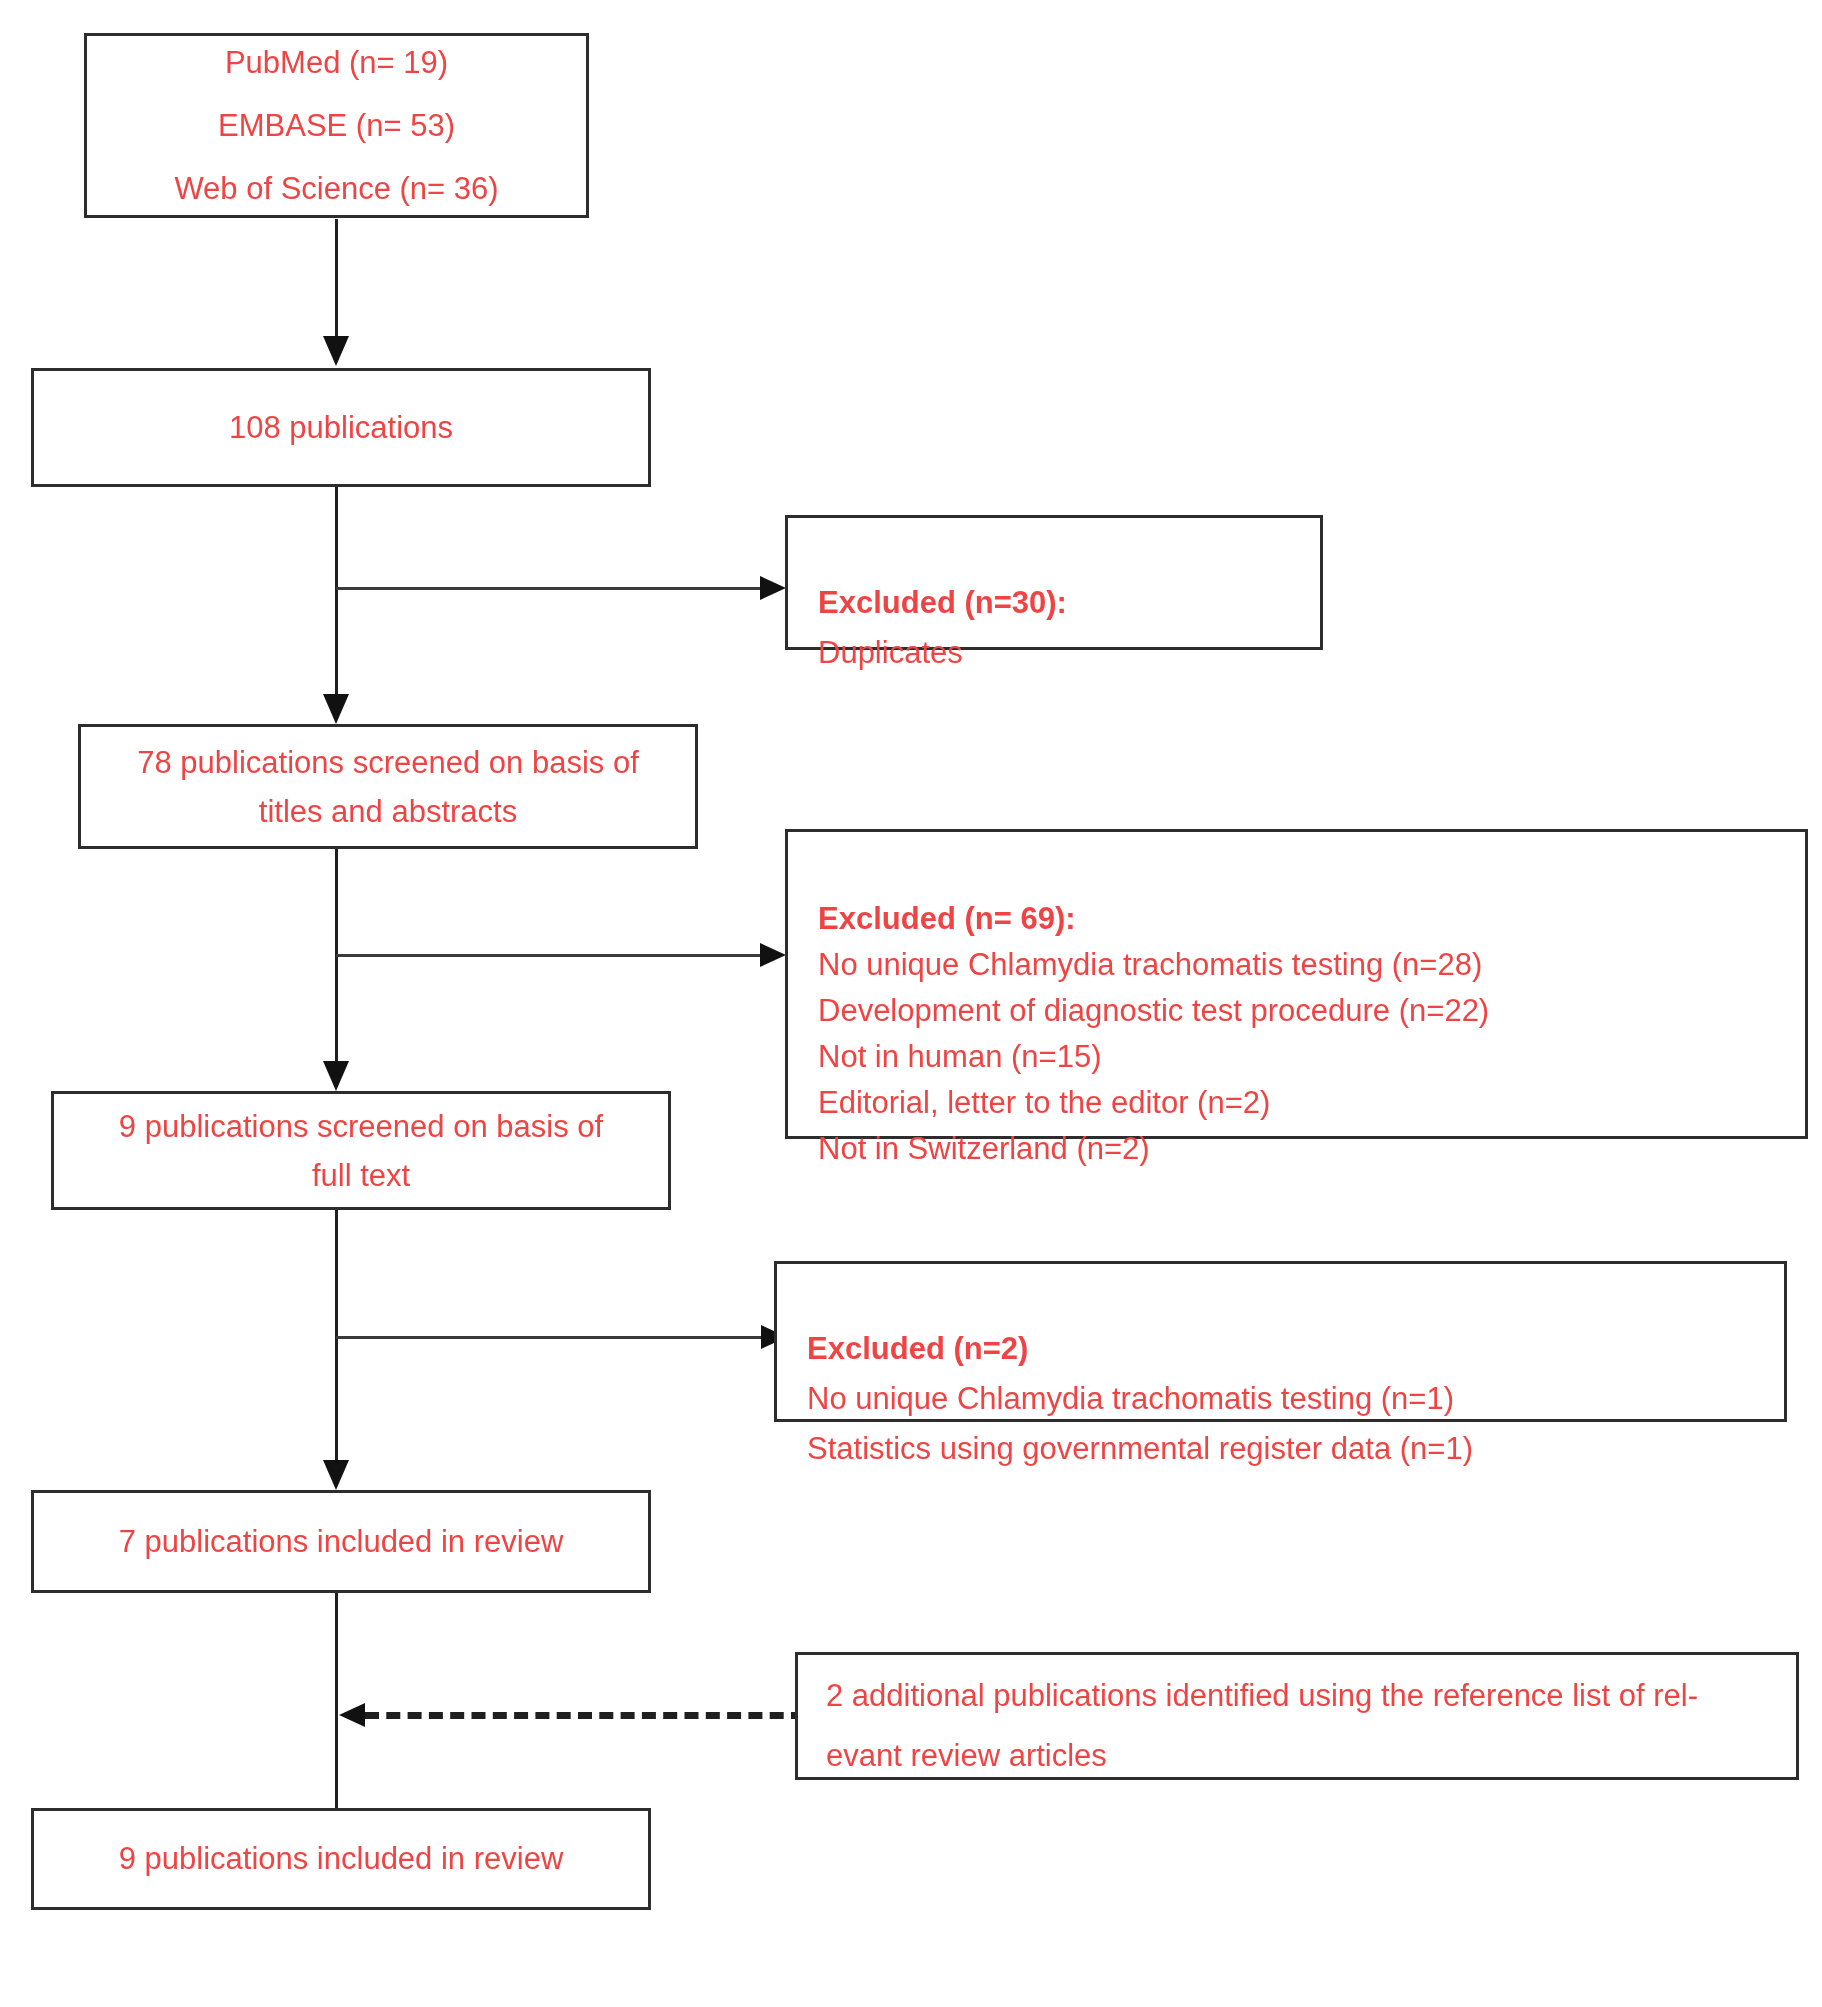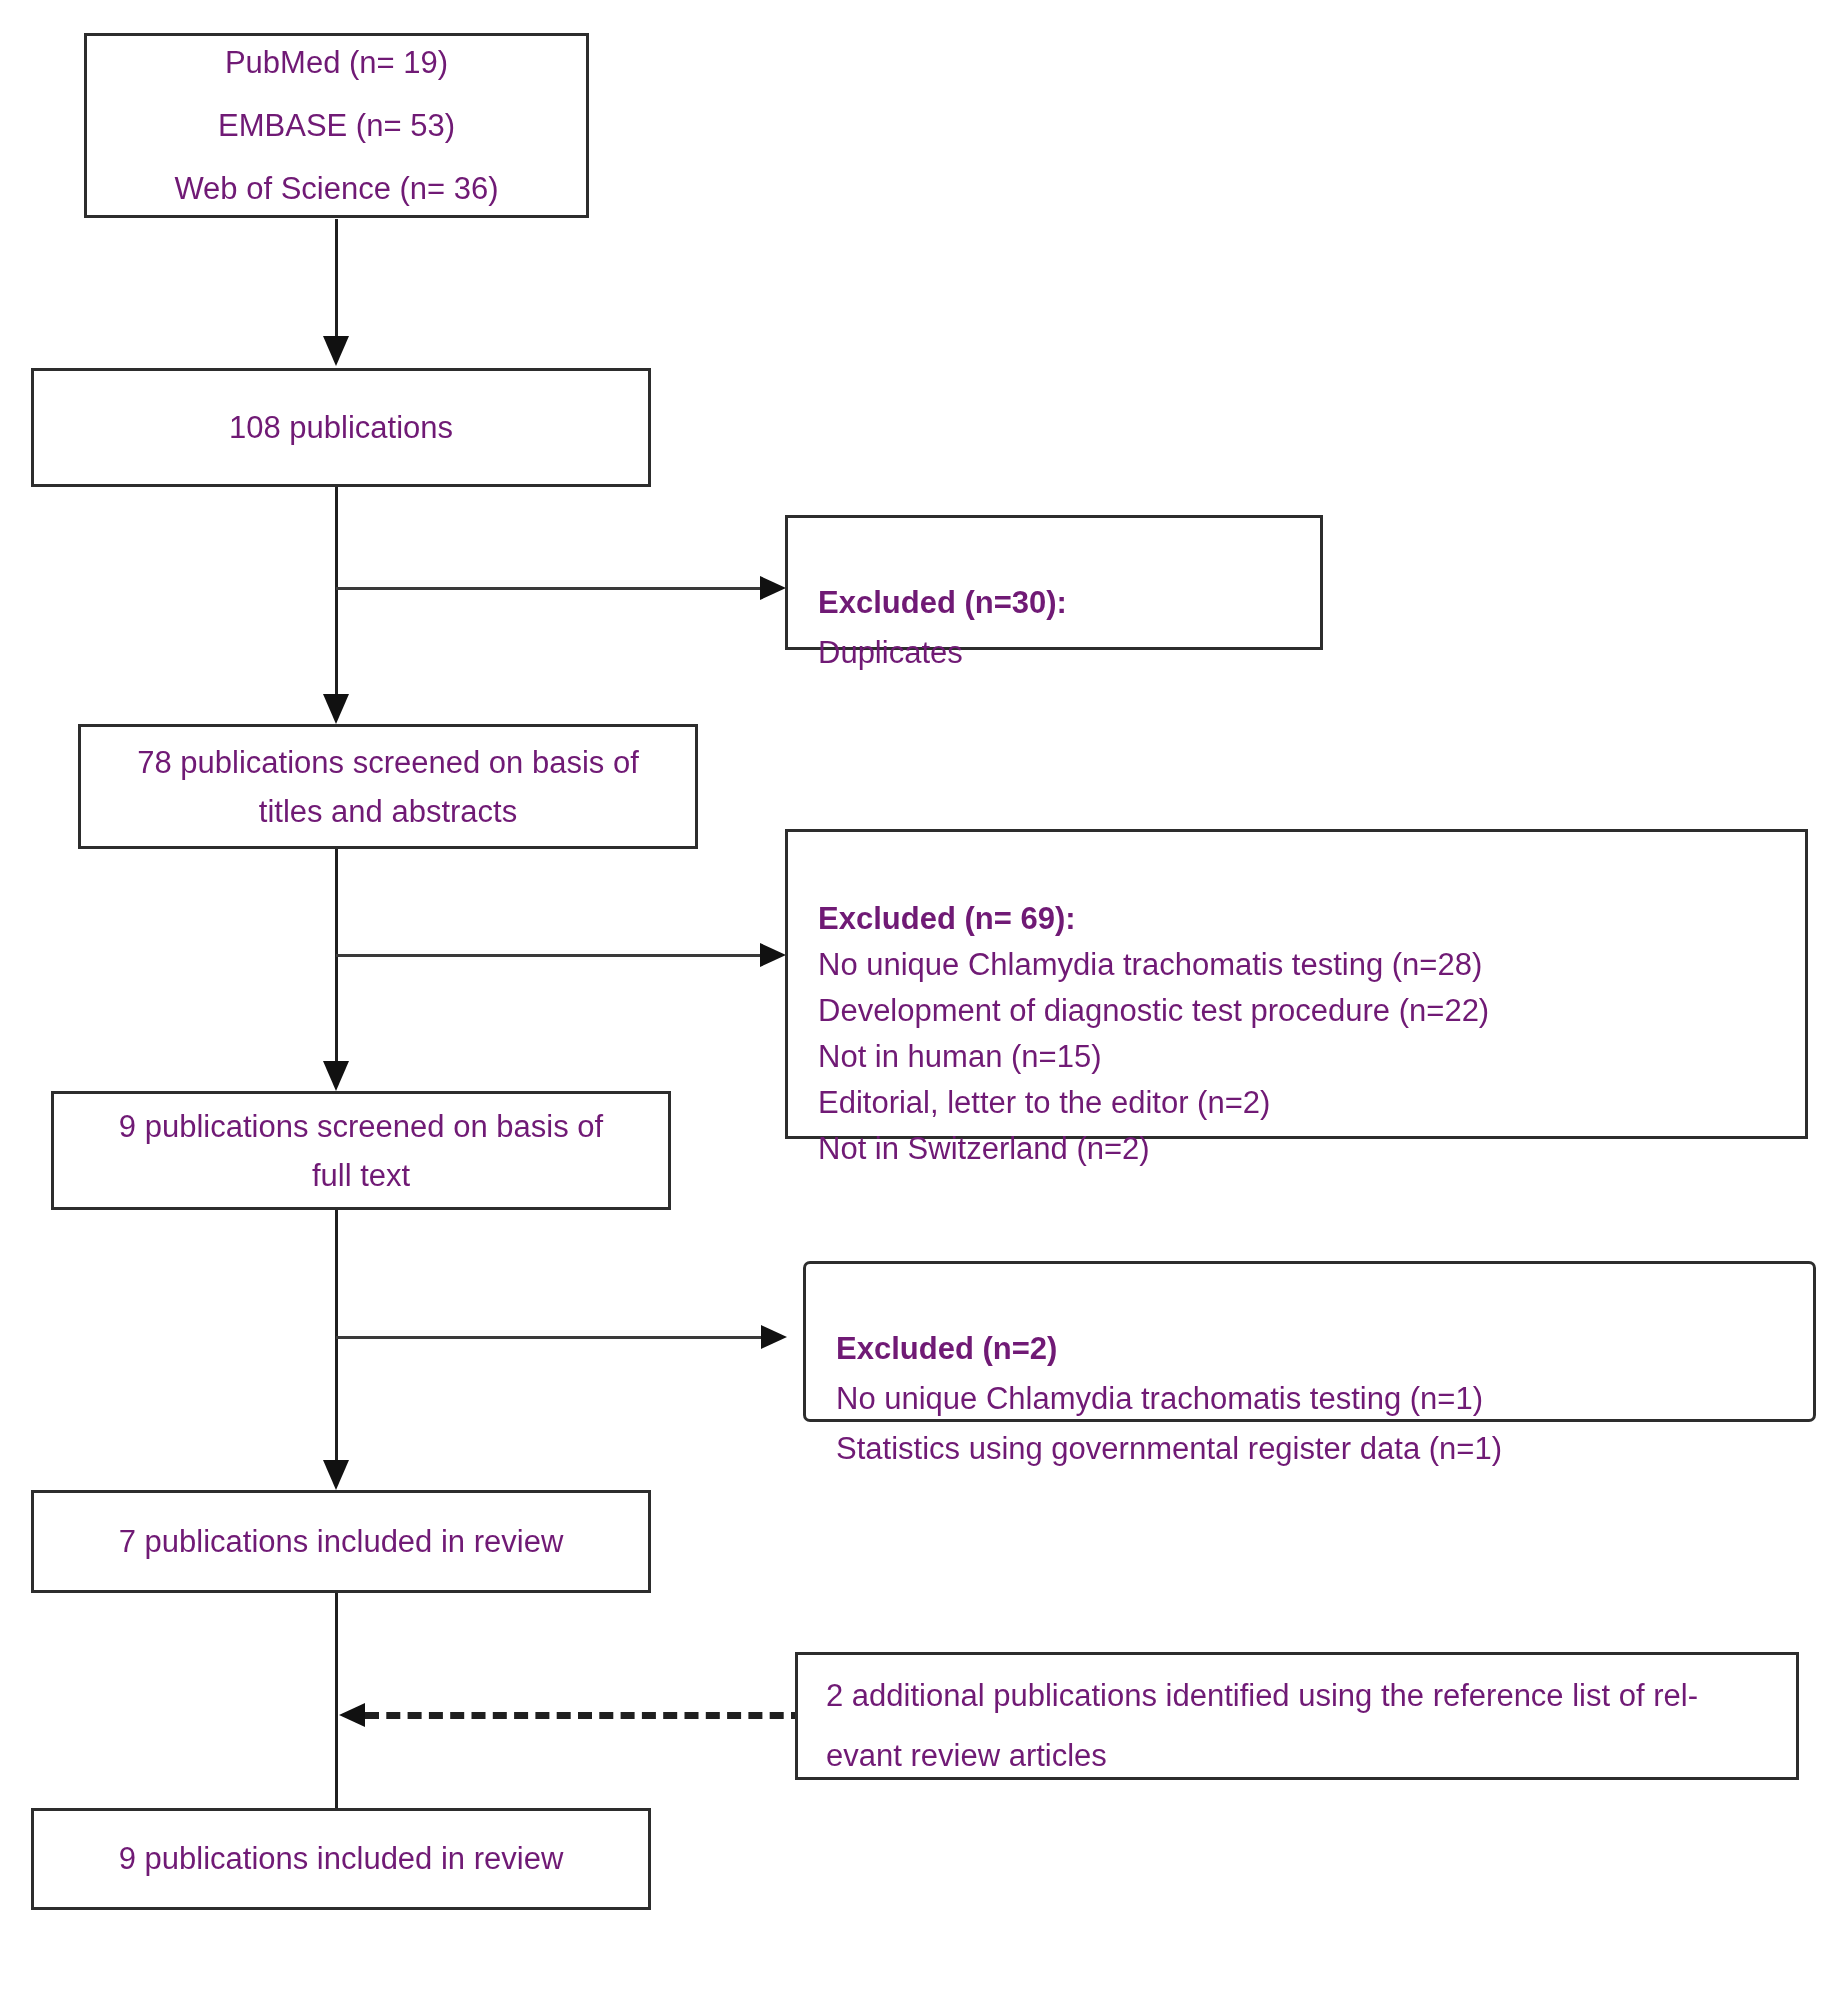--- a/index.html
+++ b/index.html
@@ -2,21 +2,21 @@
 <html style="font-size:12.5px"><head>
 <meta charset="utf-8">
 <style>
   html,body{margin:0;padding:0;background:#ffffff;}
   #canvas{
     position:relative;
     width:1823px;
     height:1962px;
     background:#ffffff;
     font-family:"Liberation Sans", sans-serif;
-    color:#701a75;
+    color:#ef4444;
   }
   .box{
     position:absolute;
     box-sizing:border-box;
     background:#ffffff;
     border:3.1px solid #2d2d2d;
     font-size:31px;
   }
   .flow-box{
     display:flex;
@@ -106,21 +106,21 @@
   <div class="box flow-box lh63" style="left:31px;top:1091px;width:620px;height:119px;margin-left:20px;">
     <div>9 publications  screened on basis of</div>
     <div>full text</div>
   </div>
 
   <div class="vline" style="left:335px;top:1210px;height:252px;"></div>
   <div class="ah-down" style="left:323px;top:1460px;"></div>
   <div class="hline" style="left:336px;top:1336px;width:426px;"></div>
   <div class="ah-right" style="left:761px;top:1325px;"></div>
 
-  <div class="box side-box pad-side" style="left:803px;top:1261px;width:1013px;height:161px;line-height:50px;border-radius:7px;">
+  <div class="box side-box pad-side" style="left:774px;top:1261px;width:1013px;height:161px;line-height:50px;">
     <div class="bx-title">Excluded (n=2)</div>
     <div>No unique  Chlamydia trachomatis testing (n=1)</div>
     <div>Statistics using governmental  register data (n=1)</div>
   </div>
 
   <div class="box flow-box" style="left:31px;top:1490px;width:620px;height:103px;">
     <div>7 publications  included  in review</div>
   </div>
 
   <div class="vline" style="left:335px;top:1593px;height:256px;"></div>

